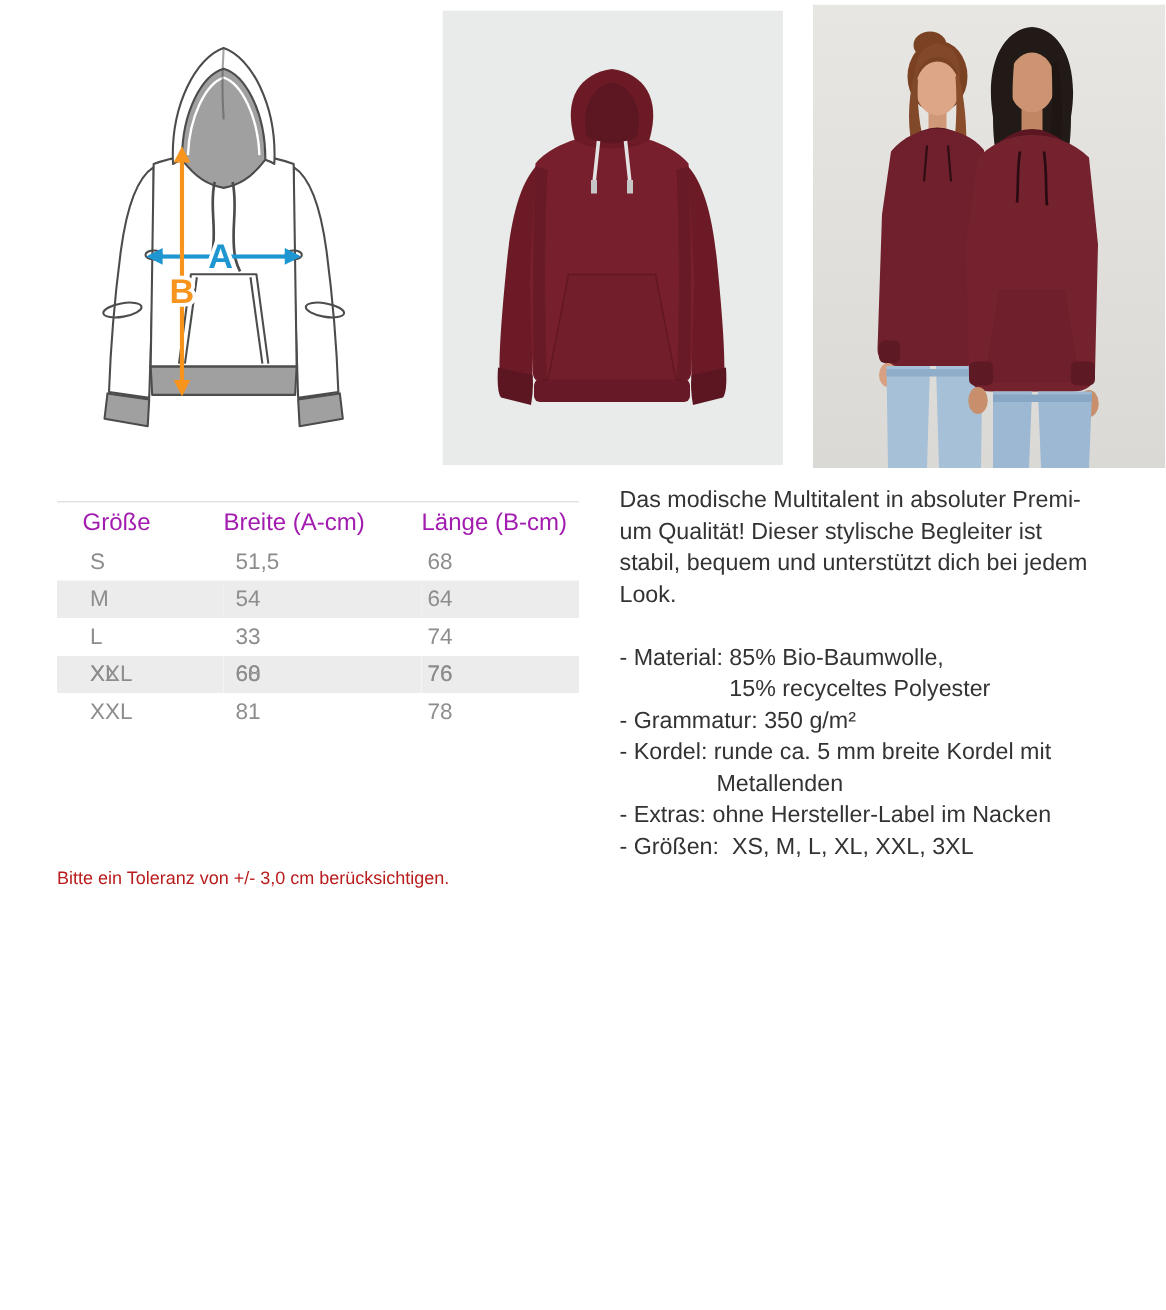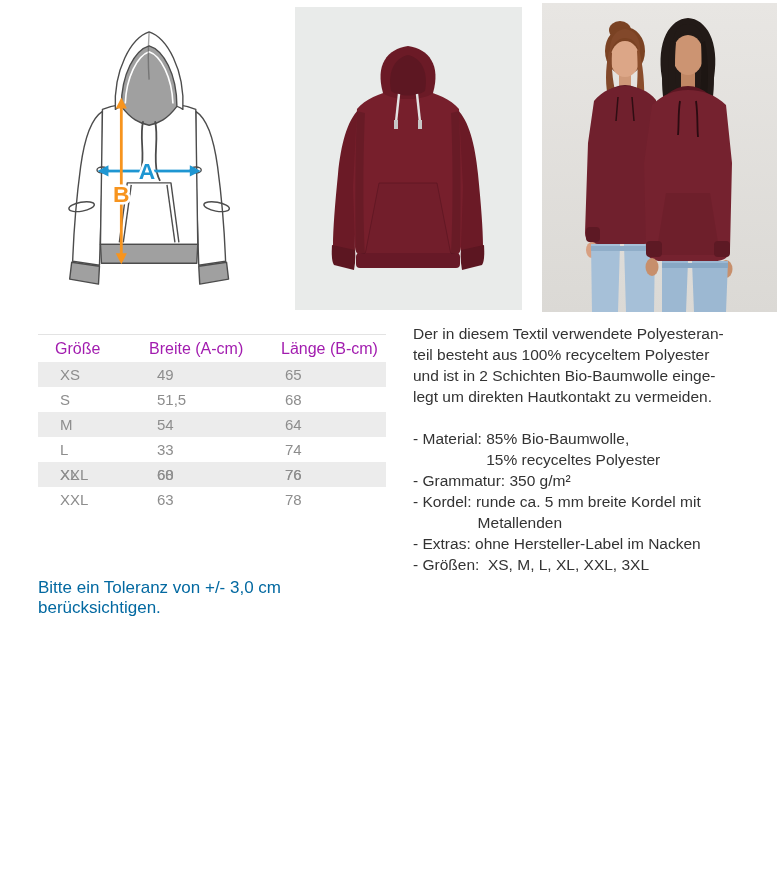--- a/index.html
+++ b/index.html
@@ -31,22 +31,22 @@
   td.c1{padding-left:22px;}
   td.c2{padding-left:8px;}
   td.c3{padding-left:4px;}
   tr.stripe td{background:var(--table-stripe,#ececec);}
   td.glitch{position:relative;}
   td.glitch .ghost{position:absolute;top:0;line-height:25px;}
   td.glitch.c1 .ghost{left:22px;}
   td.glitch.c2 .ghost{left:8px;}
   td.glitch.c3 .ghost{left:4px;}
 
-  #tolerance-note{left:38px;top:578px;width:370px;color:#0369a1;
-                  font-size:17px;}
+  #tolerance-note{left:38px;top:578px;width:370px;color:#b91c1c;
+                  font-size:12px;}
 
   
   #description{left:413px;top:323px;width:352px;color:var(--body-text,#333333);
                font-size:15.5px;line-height:21px;}
   #description .para{white-space:pre;margin:0 0 21px 0;}
 </style>
 </head>
 <body>
 
 <figure class="abs" id="diagram-figure">
@@ -188,25 +188,20 @@
         <col>
       </colgroup>
     <thead>
       <tr>
         <th class="c1">Größe</th>
         <th class="c2">Breite (A-cm)</th>
         <th class="c3">Länge (B-cm)</th>
       </tr>
     </thead>
     <tbody>
-      <tr class="stripe">
-        <td class="c1">XS</td>
-        <td class="c2">49</td>
-        <td class="c3">65</td>
-      </tr>
       <tr>
         <td class="c1">S</td>
         <td class="c2">51,5</td>
         <td class="c3">68</td>
       </tr>
       <tr class="stripe">
         <td class="c1">M</td>
         <td class="c2">54</td>
         <td class="c3">64</td>
       </tr>
@@ -215,34 +210,34 @@
         <td class="c2">33</td>
         <td class="c3">74</td>
       </tr>
       <tr class="stripe">
         <td class="c1 glitch"><span>XL</span><span class="ghost">XXL</span></td>
         <td class="c2 glitch"><span>60</span><span class="ghost">68</span></td>
         <td class="c3 glitch"><span>76</span><span class="ghost">76</span></td>
       </tr>
       <tr>
         <td class="c1">XXL</td>
-        <td class="c2">63</td>
+        <td class="c2">81</td>
         <td class="c3">78</td>
       </tr>
     </tbody>
   </table>
 </div>
 
 <div class="abs" id="tolerance-note">Bitte ein Toleranz von +/- 3,0 cm berücksichtigen.</div>
 
 <div class="abs" id="description">
-  <p class="para">Der in diesem Textil verwendete Polyesteran-
-teil besteht aus 100% recyceltem Polyester
-und ist in 2 Schichten Bio-Baumwolle einge-
-legt um direkten Hautkontakt zu vermeiden.</p>
+  <p class="para">Das modische Multitalent in absoluter Premi-
+um Qualität! Dieser stylische Begleiter ist
+stabil, bequem und unterstützt dich bei jedem
+Look.</p>
   <p class="para">- Material: 85% Bio-Baumwolle,
                  15% recyceltes Polyester
 - Grammatur: 350 g/m²
 - Kordel: runde ca. 5 mm breite Kordel mit
                Metallenden
 - Extras: ohne Hersteller-Label im Nacken
 - Größen:  XS, M, L, XL, XXL, 3XL</p>
 </div>
 
 </body></html>

